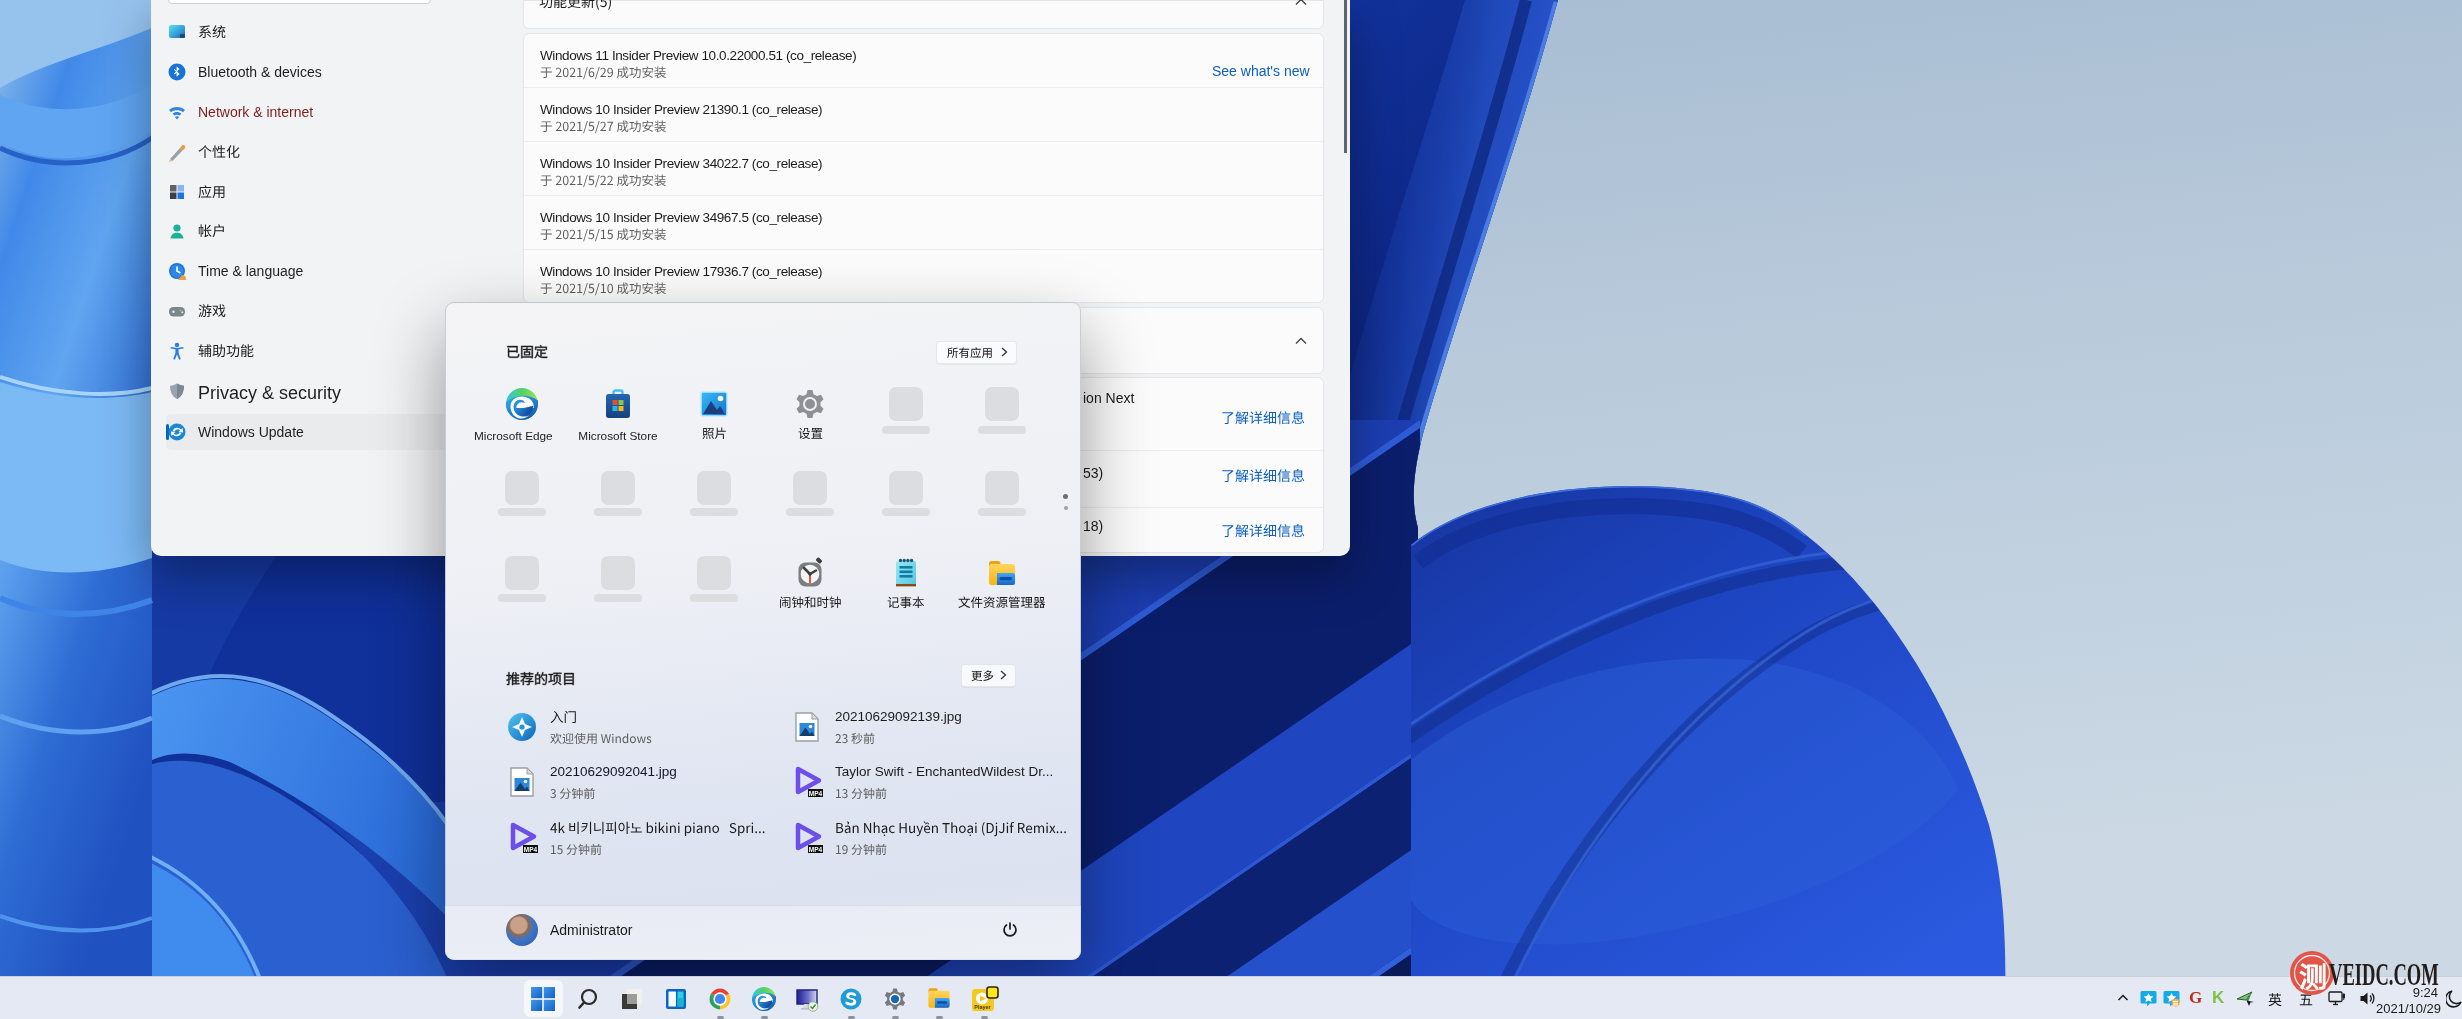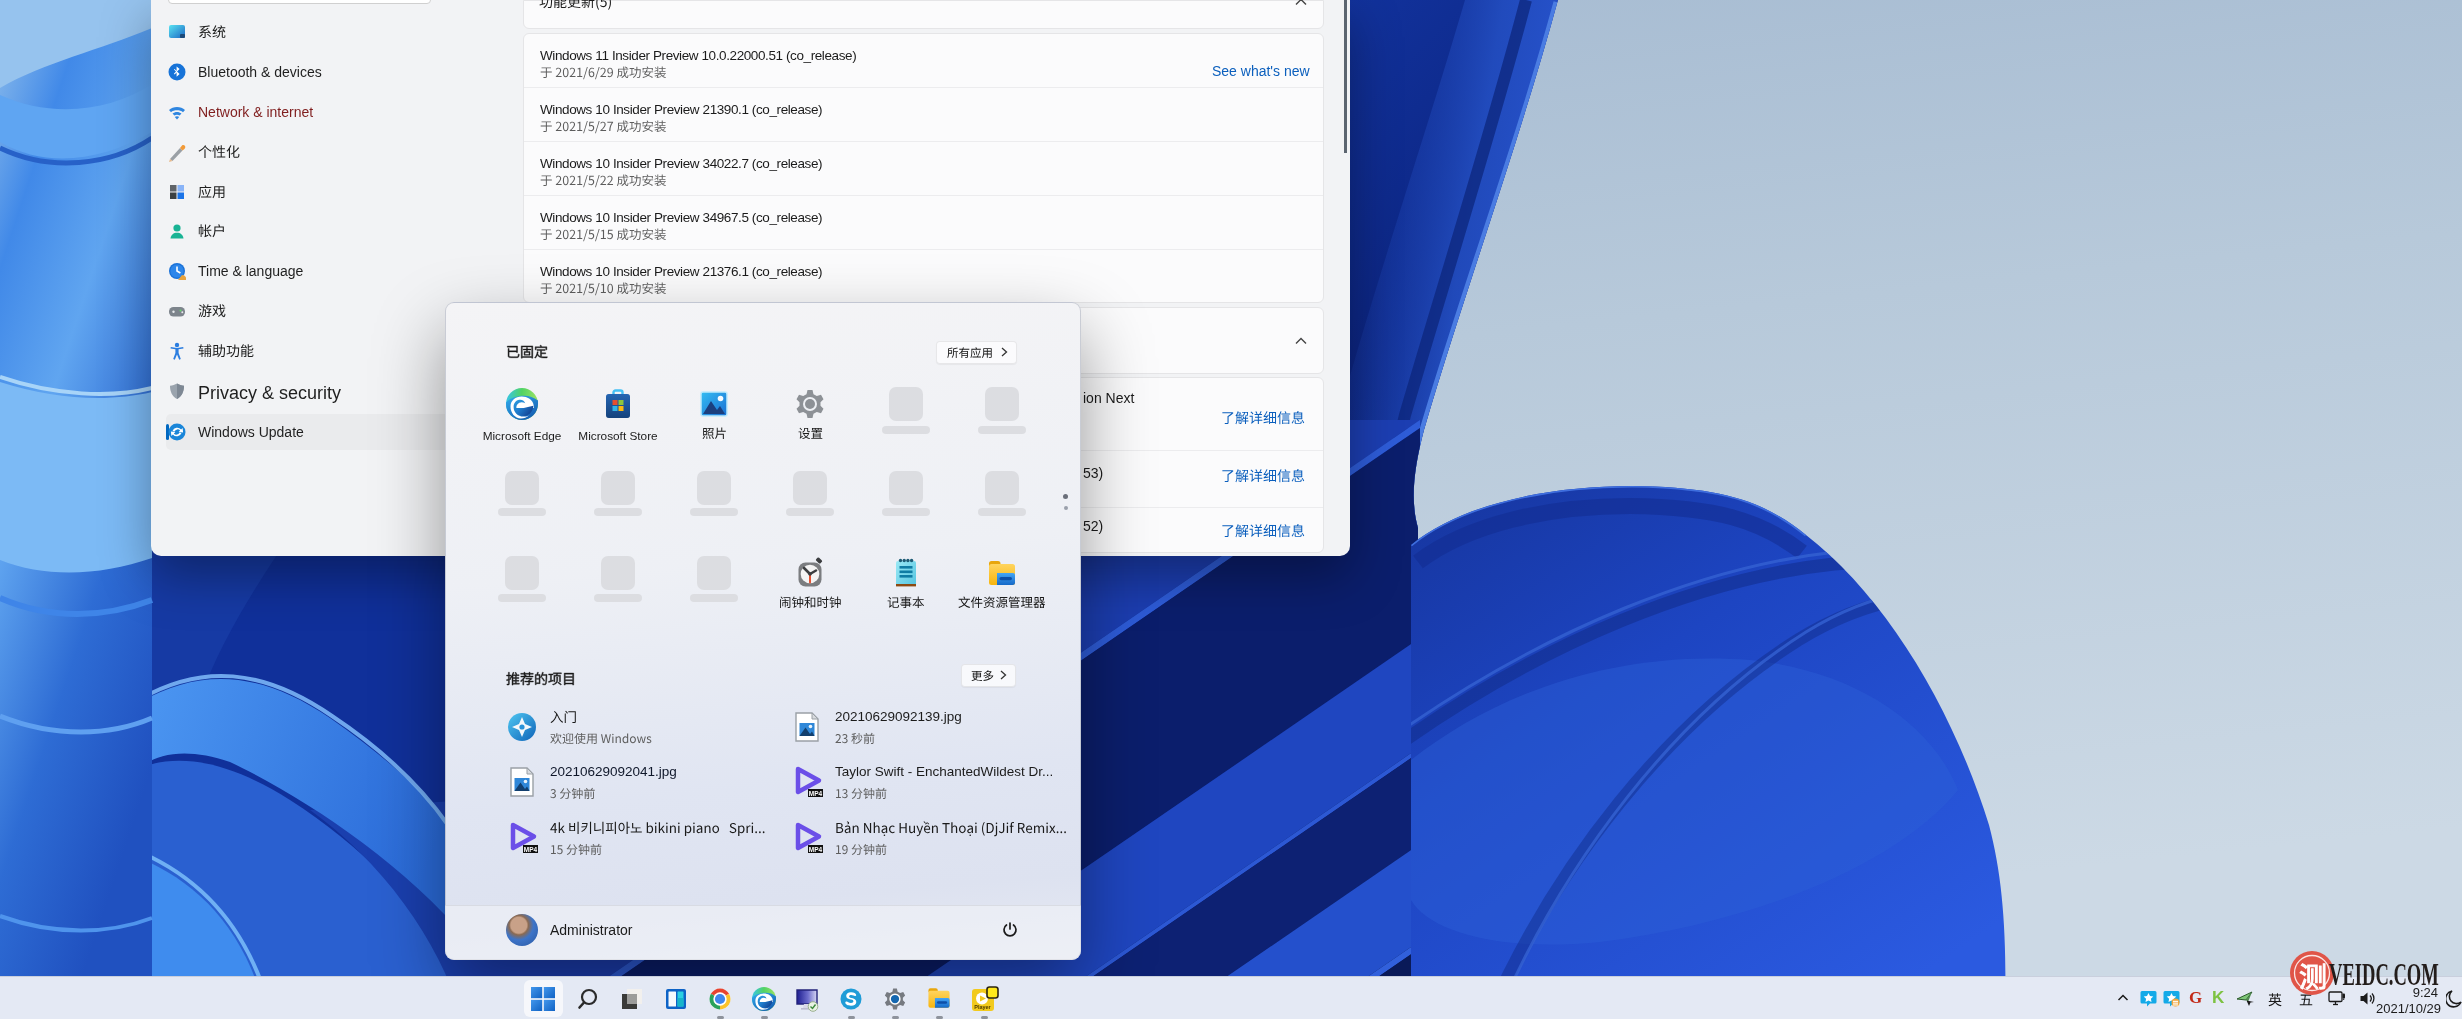--- a/index.html
+++ b/index.html
@@ -168,31 +168,31 @@
     <path d="M1,6.5 L6,1.5 L11,6.5" stroke="#444" stroke-width="1.4" fill="none"></path>
   </svg>
 <div class="abs" style="left:523px;top:33px;width:801px;height:270px;background:#fbfbfc;border:1px solid #e5e5e7;border-radius:6px"></div>
 <div class="lbl" style="left:540px;top:48px;font-size:13.5px;letter-spacing:-0.4px;color:#1b1b1b">Windows 11 Insider Preview 10.0.22000.51 (co_release)</div>
 <div class="lbl" style="left:540px;top:102px;font-size:13.5px;letter-spacing:-0.4px;color:#1b1b1b">Windows 10 Insider Preview 21390.1 (co_release)</div>
 <div class="abs" style="left:524px;top:87px;width:799px;height:1px;background:#ececee"></div>
 <div class="lbl" style="left:540px;top:156px;font-size:13.5px;letter-spacing:-0.4px;color:#1b1b1b">Windows 10 Insider Preview 34022.7 (co_release)</div>
 <div class="abs" style="left:524px;top:141px;width:799px;height:1px;background:#ececee"></div>
 <div class="lbl" style="left:540px;top:210px;font-size:13.5px;letter-spacing:-0.4px;color:#1b1b1b">Windows 10 Insider Preview 34967.5 (co_release)</div>
 <div class="abs" style="left:524px;top:195px;width:799px;height:1px;background:#ececee"></div>
-<div class="lbl" style="left:540px;top:264px;font-size:13.5px;letter-spacing:-0.4px;color:#1b1b1b">Windows 10 Insider Preview 21376.1 (co_release)</div>
+<div class="lbl" style="left:540px;top:264px;font-size:13.5px;letter-spacing:-0.4px;color:#1b1b1b">Windows 10 Insider Preview 17936.7 (co_release)</div>
 <div class="abs" style="left:524px;top:249px;width:799px;height:1px;background:#ececee"></div>
 <div class="lbl" style="left:1212px;top:63px;font-size:14px;color:#0b5fbd">See what's new</div>
 <div class="abs" style="left:523px;top:307px;width:801px;height:67px;background:#fbfbfc;border:1px solid #e5e5e7;border-radius:6px"></div>
 <svg class="abs" style="left:1295px;top:337px" width="12" height="8" viewBox="0 0 12 8">
     <path d="M1,6.5 L6,1.5 L11,6.5" stroke="#444" stroke-width="1.4" fill="none"></path>
   </svg>
 <div class="abs" style="left:523px;top:377px;width:801px;height:176px;background:#fbfbfc;border:1px solid #e5e5e7;border-radius:6px"></div>
 <div class="lbl" style="left:1083px;top:390px;font-size:14px;color:#1b1b1b">ion Next</div>
 <div class="lbl" style="left:1083px;top:465px;font-size:14px;color:#1b1b1b">53)</div>
-<div class="lbl" style="left:1083px;top:518px;font-size:14px;color:#1b1b1b">52)</div>
+<div class="lbl" style="left:1083px;top:518px;font-size:14px;color:#1b1b1b">18)</div>
 <div class="abs" style="left:524px;top:450px;width:799px;height:1px;background:#ececee"></div>
 <div class="abs" style="left:524px;top:507px;width:799px;height:1px;background:#ececee"></div>
 <div class="abs" style="left:1344px;top:0;width:3px;height:153px;background:#5c6570"></div>
 <svg class="t" style="left:198px;top:37px">
     <g transform="scale(0.014,-0.014)" fill="#1f1f1f">
       <use href="#g7cfb" x="0"></use>
       <use href="#g7edf" x="1000"></use>
     </g>
   </svg>
 <svg class="t" style="left:198px;top:157px">
@@ -437,21 +437,21 @@
     </defs>
     <rect x="3" y="4" width="26" height="24" rx="2" fill="url(#phg)" stroke="#bfeafc" stroke-width="1.5"></rect>
     <circle cx="22.5" cy="10.5" r="2.8" fill="#f5fbff"></circle>
     <path d="M5,26 L13,13 L19,22 L22,18 L27,26 Z" fill="#1b3f7e"></path>
   </svg>
 <svg class="abs" style="left:794px;top:388px" width="32" height="32" viewBox="0 0 32 32">
     <path d="M13.5,2 L18.5,2 L19.5,6.2 L22.8,8.1 L27,6.8 L29.5,11.2 L26.5,14.2 L26.5,17.8 L29.5,20.8 L27,25.2 L22.8,23.9 L19.5,25.8 L18.5,30 L13.5,30 L12.5,25.8 L9.2,23.9 L5,25.2 L2.5,20.8 L5.5,17.8 L5.5,14.2 L2.5,11.2 L5,6.8 L9.2,8.1 L12.5,6.2 Z" fill="#8d9196"></path>
     <circle cx="16" cy="16" r="7" fill="#eef0f4"></circle>
     <circle cx="16" cy="16" r="5" fill="#8d9196"></circle>
   </svg>
-<div class="lbl" style="top:429px;font-size:11.8px;color:#1b1b1b;width:96px;text-align:center;left:474px">Microsoft Edge</div>
+<div class="lbl" style="top:429px;font-size:11.8px;color:#1b1b1b;width:96px;text-align:left;left:474px">Microsoft Edge</div>
 <div class="lbl" style="top:429px;font-size:11.8px;color:#1b1b1b;width:96px;text-align:center;left:570px">Microsoft Store</div>
 <svg class="abs" style="left:794px;top:557px" width="32" height="32" viewBox="0 0 32 32">
     <rect x="22" y="1.5" width="6" height="4" rx="1.2" transform="rotate(45 25 3.5)" fill="#3c3e40"></rect>
     <rect x="4.5" y="5.5" width="23" height="24" rx="7" fill="#7b7d80"></rect>
     <circle cx="16" cy="17" r="9.3" fill="#f4f4f4"></circle>
     <path d="M16,17 L10,11" stroke="#3c3e40" stroke-width="2.6" stroke-linecap="round"></path>
     <path d="M16,17 L22,13.5" stroke="#3c3e40" stroke-width="2.6" stroke-linecap="round"></path>
     <path d="M16,17 L16,25.5" stroke="#e2401c" stroke-width="1.8" stroke-linecap="round"></path>
     <circle cx="16" cy="17" r="1.7" fill="#3c3e40"></circle>
   </svg>

